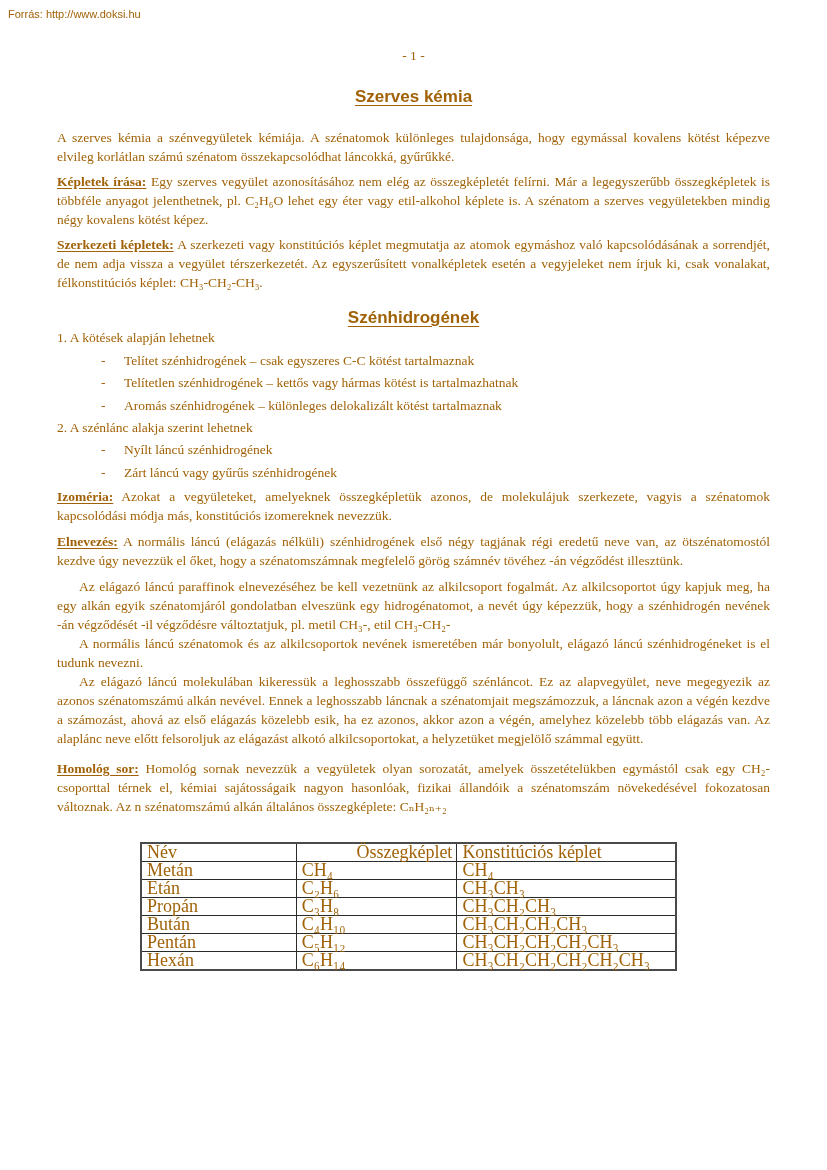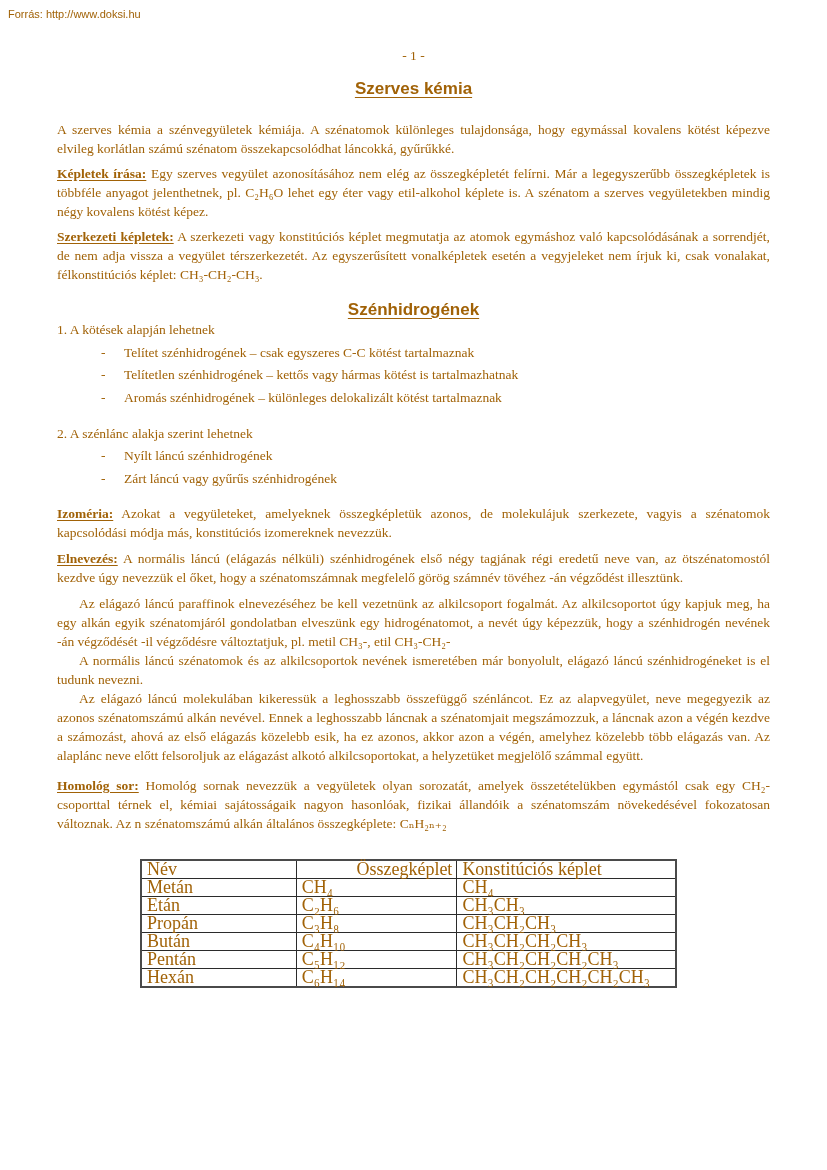--- a/index.html
+++ b/index.html
@@ -18,48 +18,48 @@
   .source-note {
     position:absolute; top:8px; left:8px;
     font-family:"Liberation Sans","DejaVu Sans",sans-serif;
     font-size:11px; line-height:13px;
   }
   .page-number {
     padding-top:46px;
     text-align:center;
   }
   .doc-title {
-    margin-top:13px;
+    margin-top:21px;
     text-align:center;
     font-family:"Liberation Sans","DejaVu Sans",sans-serif;
     font-size:17px; line-height:21px;
     font-weight:bold;
     text-decoration:underline;
     text-underline-offset:3px;
   }
   .doc-title.second { margin-top:15px; }
   .content { padding:0 57px; }
   .content p { text-align:justify; }
   .p-intro     { margin-top:21px; }
   .p-kepletek  { margin-top:6px; }
   .p-szerkezeti{ margin-top:6px; }
   .p-chintro   { margin-top:19px; }
-  .p-izomeria  { margin-top:16px; }
+  .p-izomeria  { margin-top:5px; }
   .p-elnevezes { margin-top:7px; }
   .p-alkil     { margin-top:7px; text-indent:22px; }
   .p-normalis  { text-indent:22px; }
   .p-elagazo   { text-indent:22px; }
   .p-homolog   { margin-top:11px; }
   .lead {
     font-weight:bold;
     text-decoration:underline;
     text-underline-offset:2px;
   }
   .list-heading { margin-top:0; }
-  .list-heading.second { margin-top:17px; }
+  .list-heading.second { margin-top:3px; }
   .li {
     display:flex;
     margin-top:3.5px;
     margin-left:44px;
   }
   .li .dash { width:23px; flex:0 0 23px; }
   .alkane-table {
     margin:26px 0 0 83px;
     width:537px;
     border-collapse:collapse;

